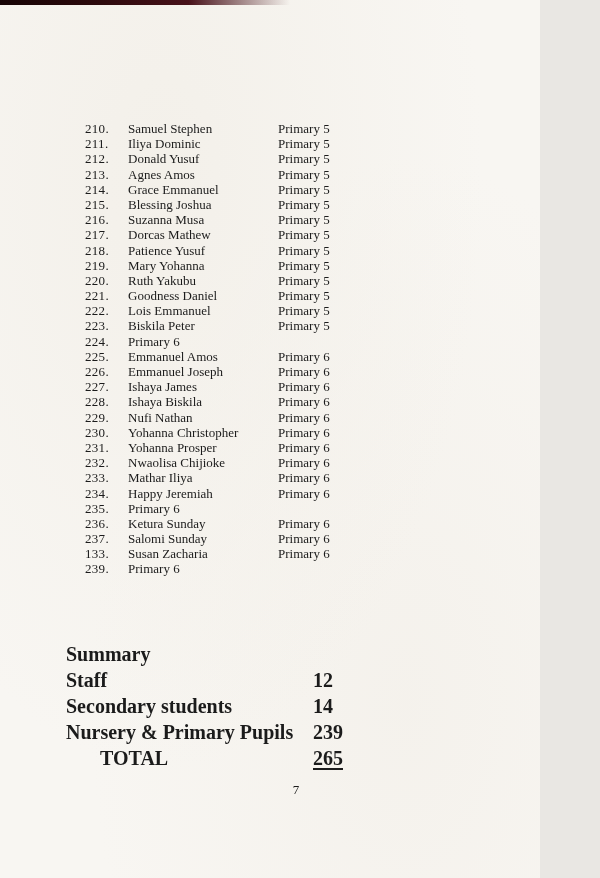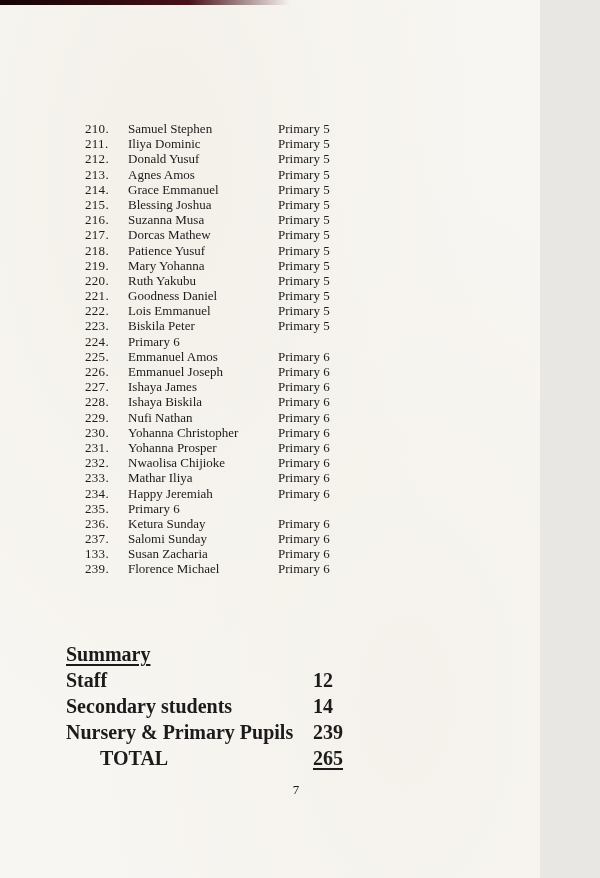--- a/index.html
+++ b/index.html
@@ -16,21 +16,21 @@
     position:absolute;top:0;left:0;width:290px;height:5px;
     background:linear-gradient(to right,#170405 0%,#2e0a0d 35%,#48121a 65%,rgba(72,18,26,0) 100%);
   }
   .student-list{position:absolute;left:85px;top:121px;}
   .row{
     display:grid;grid-template-columns:43px 150px auto;
     height:15.2px;line-height:15.3px;font-size:13px;white-space:nowrap;
   }
   .c-num{letter-spacing:.3px;}
   .summary{position:absolute;left:66px;top:641px;font-weight:bold;font-size:20px;white-space:nowrap;}
-  .sum-heading{height:26px;line-height:26px;text-decoration:underline;text-underline-offset:3px;}
+  .sum-heading{height:26px;line-height:26px;text-underline-offset:3px;}
   .sum-row{display:grid;grid-template-columns:247px auto;height:26px;line-height:26px;}
   .total-label{padding-left:34px;}
   .total-value{text-decoration:underline;text-underline-offset:3px;}
   .page-number{position:absolute;left:0;top:782px;width:592px;text-align:center;font-size:13px;}
 </style>
 </head>
 <body>
 
 <div class="page">
 
@@ -205,21 +205,20 @@
       </div>
 
       <div class="row">
         <span class="c-num">133.</span>
         <span class="c-name">Susan Zacharia</span>
         <span class="c-class">Primary 6</span>
       </div>
 
       <div class="row">
         <span class="c-num">239.</span>
-        <span class="c-name">Florence Michael</span>
         <span class="c-class">Primary 6</span>
       </div>
     </div>
 
   <div class="summary">
     <div class="sum-heading">Summary</div>
     <div>
 
         <div class="sum-row">
           <span class="sum-label">Staff</span>

